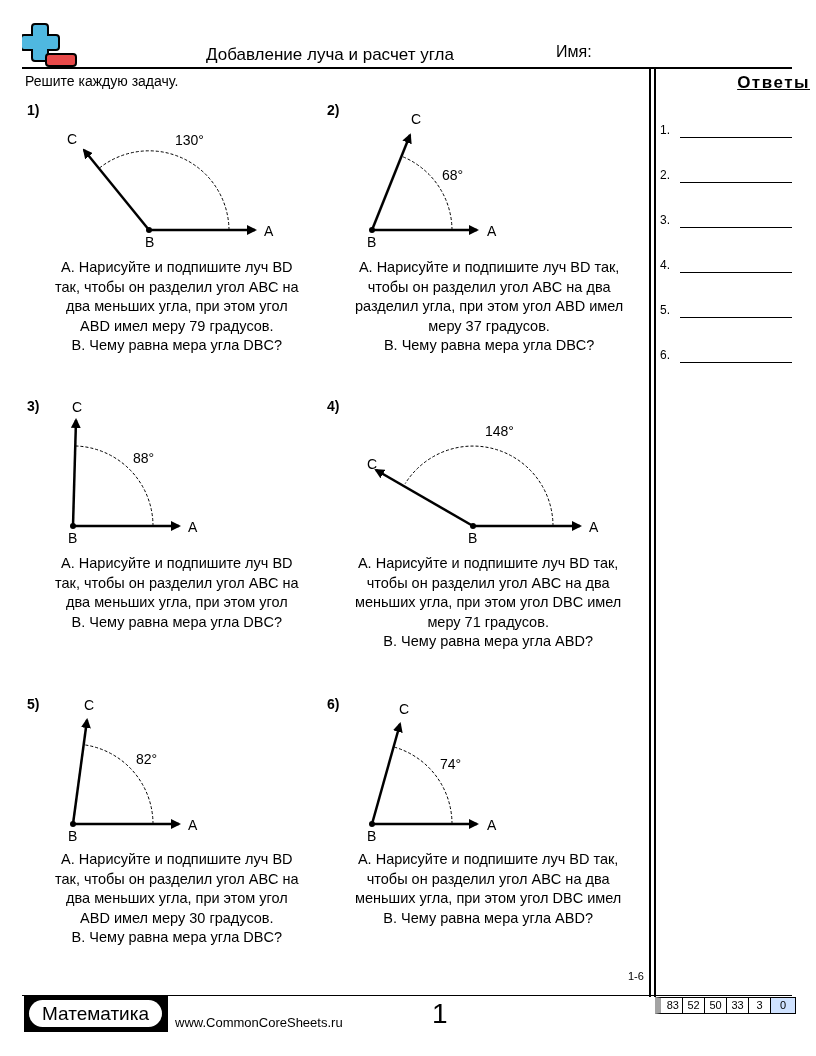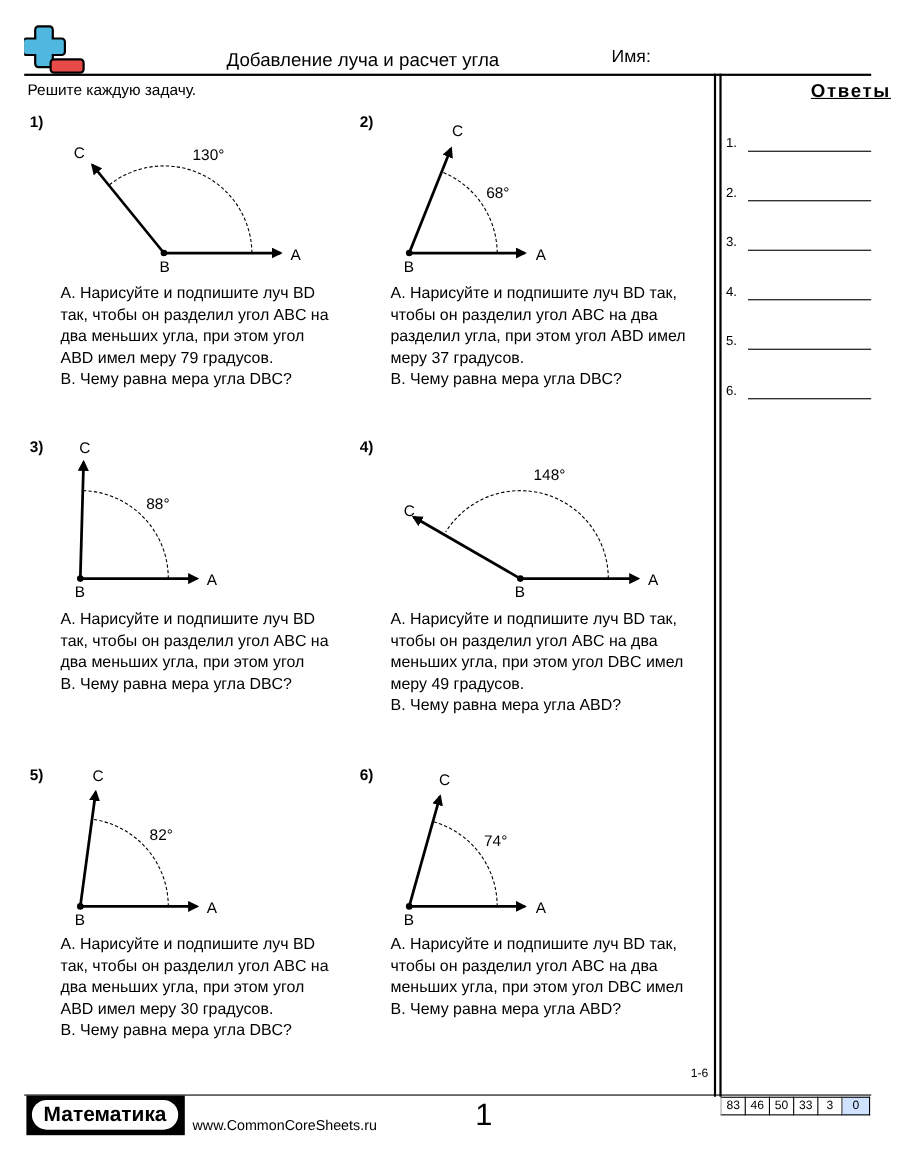--- a/index.html
+++ b/index.html
@@ -14,31 +14,31 @@
   .vline1 { left: 649px; top: 67px; width: 2px; height: 930px; background: #000; }
   .vline2 { left: 654px; top: 67px; width: 2px; height: 930px; background: #000; }
   .answers-title { left: 660px; top: 73px; width: 150px; text-align: right;
                    font-size: 17px; font-weight: bold; letter-spacing: 1.5px; text-decoration: underline; }
   .answer-row { left: 660px; width: 135px; height: 20px; }
   .answer-num { position: absolute; left: 0; top: 0; font-size: 12px; }
   .answer-line { position: absolute; left: 20px; top: 14px; width: 112px; height: 1px; background: #000; }
   .problem { width: 300px; }
   .pnum { position: absolute; left: 0; top: 0; font-size: 14px; font-weight: bold; }
   .fig { position: absolute; left: 0; top: 0; }
-  .ptext { position: absolute; left: 28px; font-size: 14.5px; line-height: 19.5px; white-space: nowrap; }
+  .ptext { position: absolute; left: 28px; font-size: 14.5px; line-height: 19.5px; white-space: nowrap; text-align: center; }
   .footer-rule { left: 22px; top: 995px; width: 770px; height: 1px; background: #000; }
   .brand-box { left: 24px; top: 996px; width: 144px; height: 36px; background: #000; }
   .brand-pill { position: absolute; left: 5px; top: 4px; width: 133px; height: 27px; background: #fff;
-                border-radius: 14px; font-weight: bold; font-size: 19px; text-align: center; line-height: 27px; }
+                border-radius: 14px; font-weight: normal; font-size: 19px; text-align: center; line-height: 27px; }
   .site { left: 175px; top: 1015px; font-size: 13px; }
   .page-num { left: 432px; top: 998px; font-size: 28px; }
   .range { left: 628px; top: 970px; font-size: 11px; }
   .scores { left: 655px; top: 997px; display: flex; }
   .score { border: 1px solid #000; border-left: none; font-size: 11px; padding: 0 3px; height: 15px; line-height: 15px; min-width: 15px; text-align: center; }
-  .score:first-child { border-left: 1px solid #a3a3a3; }
+  .score:first-child { border-left: 6px solid #a3a3a3; text-align: right; }
 </style>
 </head>
 <body>
 
 <svg class="abs logo" viewBox="0 0 58 46">
   <path d="M9 2 h10 a3 3 0 0 1 3 3 v8 h8 a3 3 0 0 1 3 3 v9 a3 3 0 0 1 -3 3 h-8 v8 a3 3 0 0 1 -3 3 h-10 a3 3 0 0 1 -3 -3 v-8 h-8 a3 3 0 0 1 -3 -3 v-9 a3 3 0 0 1 3 -3 h8 v-8 a3 3 0 0 1 3 -3z" transform="translate(4,0)" fill="#4fb8e0" stroke="#000" stroke-width="2"></path>
   <rect x="24" y="32" width="30" height="12" rx="3" fill="#e84a4a" stroke="#000" stroke-width="2"></rect>
 </svg>
 <div class="abs title">Добавление луча и расчет угла</div>
 <div class="abs name-label">Имя:</div>
@@ -149,21 +149,21 @@
     <circle cx="146" cy="128" r="3" fill="#000"></circle>
     <text x="262" y="134" font-size="14" font-family="Liberation Sans, sans-serif">A</text>
     <text x="141" y="145" font-size="14" font-family="Liberation Sans, sans-serif">B</text>
     <text x="40" y="71" font-size="14" font-family="Liberation Sans, sans-serif">C</text>
     <text x="158" y="38" font-size="14" font-family="Liberation Sans, sans-serif">148°</text>
   </svg>
   <div class="ptext" style="top:156px">
     <div>А. Нарисуйте и подпишите луч BD так,</div>
       <div>чтобы он разделил угол ABC на два</div>
       <div>меньших угла, при этом угол DBC имел</div>
-      <div>меру 49 градусов.</div>
+      <div>меру 71 градусов.</div>
       <div>B. Чему равна мера угла ABD?</div>
   </div>
 </div>
 
 <div class="abs problem" style="left:27px; top:696px; height:260px;">
   <span class="pnum">5)</span>
   <svg class="fig" width="300" height="150">
     <path d="M126,128 A80,80 0 0 0 57.1,48.8" fill="none" stroke="#000" stroke-width="1" stroke-dasharray="3,2"></path>
     <line x1="46" y1="128" x2="152" y2="128" stroke="#000" stroke-width="2.5" marker-end="url(#ah)"></line>
     <line x1="46" y1="128" x2="60" y2="24" stroke="#000" stroke-width="2.5" marker-end="url(#ah)"></line>
@@ -204,18 +204,18 @@
 
 <div class="abs footer-rule"></div>
 <div class="abs brand-box">
   <div class="brand-pill">Математика</div>
 </div>
 <div class="abs site">www.CommonCoreSheets.ru</div>
 <div class="abs page-num">1</div>
 <div class="abs range">1-6</div>
 <div class="abs scores">
   <div class="score">83</div>
-  <div class="score">46</div>
+  <div class="score">52</div>
   <div class="score">50</div>
   <div class="score">33</div>
   <div class="score">3</div>
   <div class="score" style="background:#cfe2ff; min-width:18px;">0</div>
 </div>
 
 </body></html>

